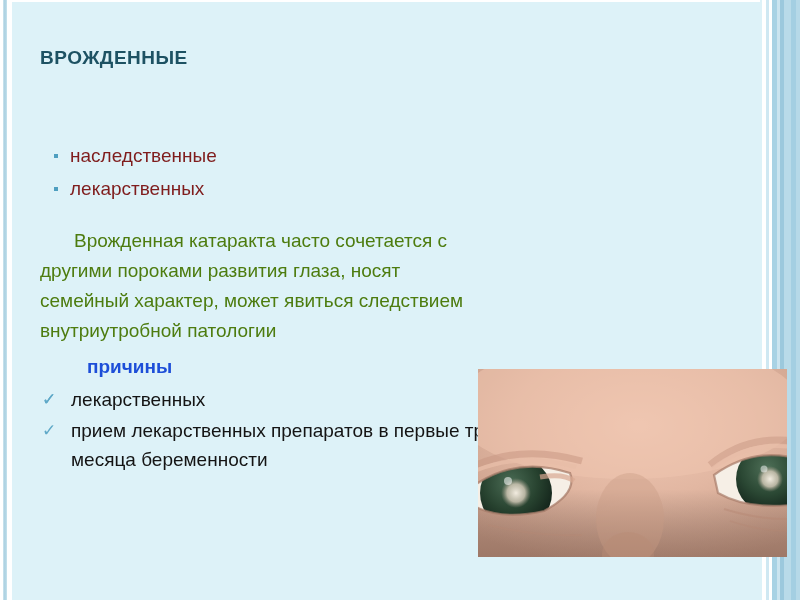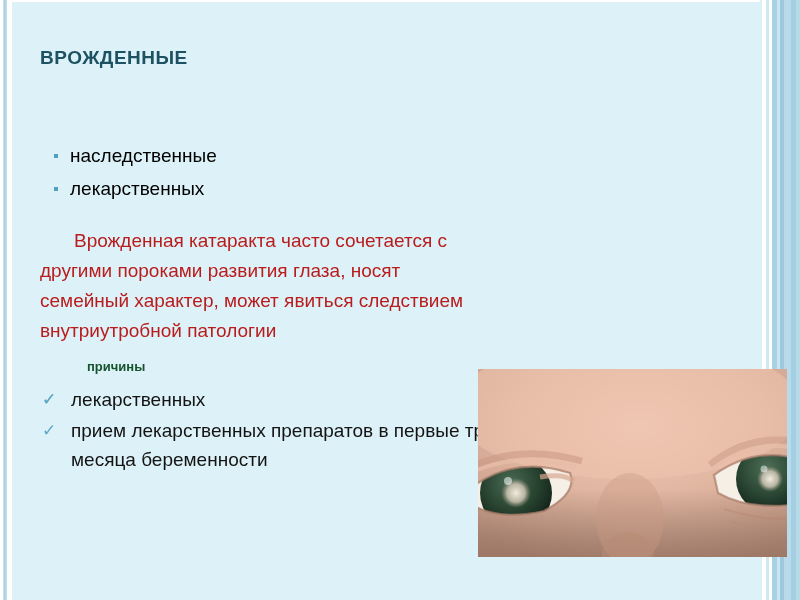--- a/index.html
+++ b/index.html
@@ -99,48 +99,48 @@
     list-style: none;
     margin: 0 0 0 0;
     padding: 0;
   }
   ul.dot-list > li {
     position: relative;
     padding-left: 30px;
     margin: 0 0 2px 0;
     font-size: 19px;
     line-height: 31px;
-    color: #000000;
+    color: #7f1d1d;
   }
   ul.dot-list > li::before {
     content: "";
     position: absolute;
     left: 14px;
     top: 14px;
     width: 4px;
     height: 4px;
     background: #4e9fc0;
   }
 
   #paragraph {
     margin: 22px 0 0 0;
     text-indent: 34px;
     font-size: 19px;
     line-height: 30px;
-    color: #b91c1c;
+    color: #4d7c0f;
     width: 445px;
   }
 
   #reasons-heading {
     margin: 4px 0 0 0;
     padding-left: 47px;
     font-weight: bold;
-    font-size: 13px;
+    font-size: 19px;
     line-height: 33px;
-    color: #14532d;
+    color: #1d4ed8;
   }
 
   ul.check-list {
     list-style: none;
     margin: 0;
     padding: 0;
   }
   ul.check-list > li {
     position: relative;
     padding-left: 31px;

